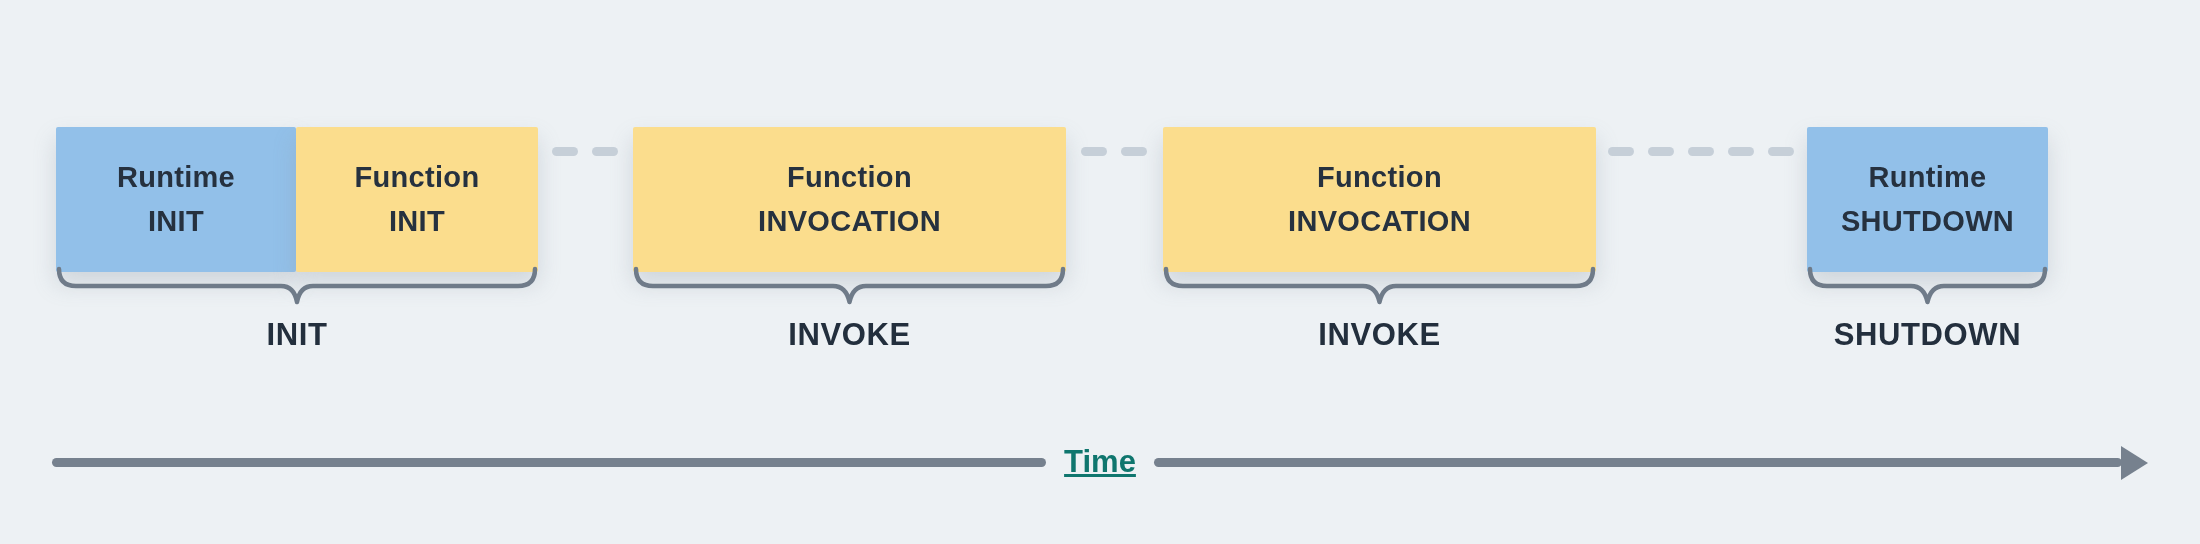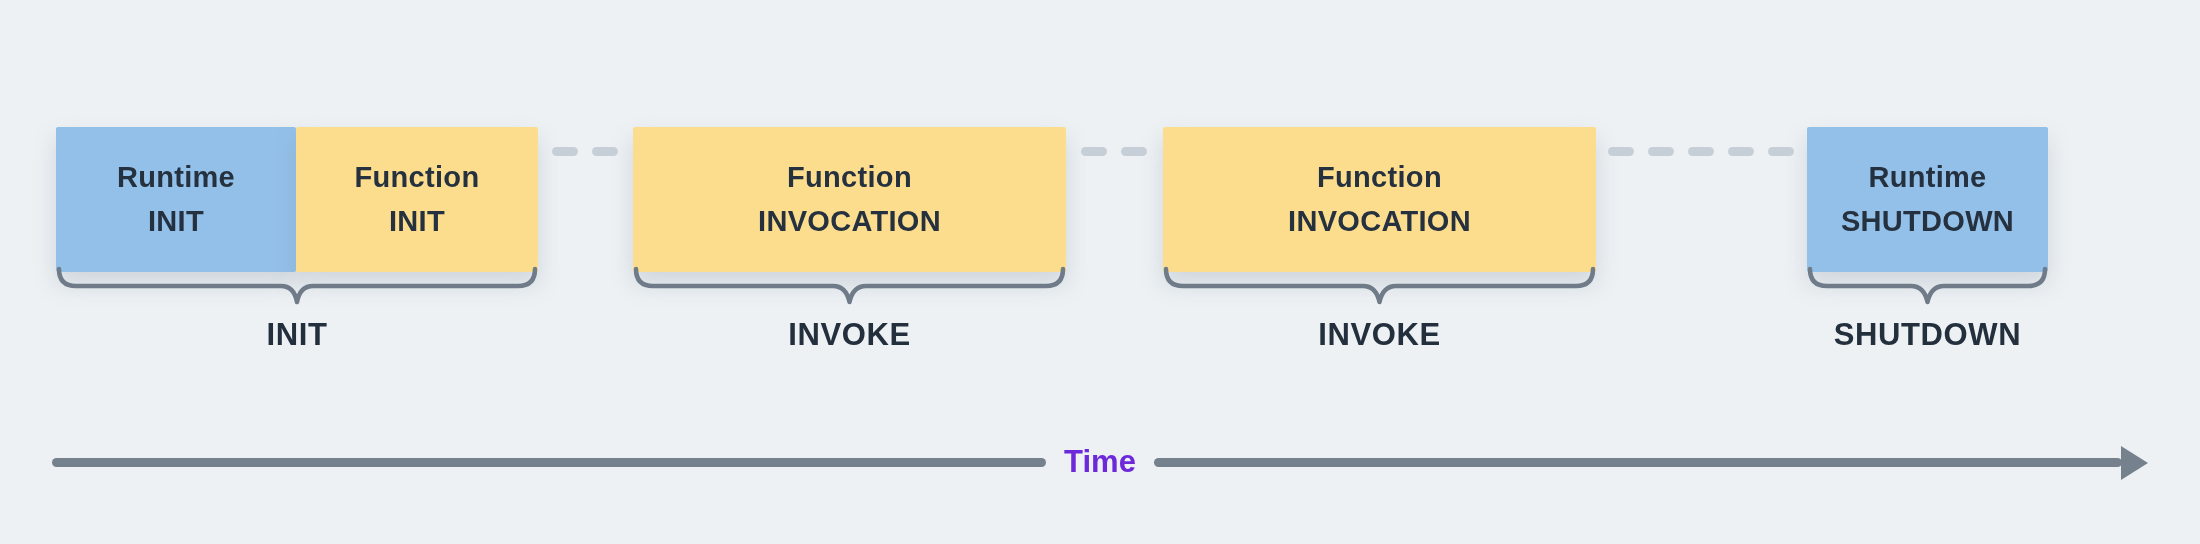--- a/index.html
+++ b/index.html
@@ -89,21 +89,22 @@
     background: #76818e;
   }
   .time-label {
     position: absolute;
     top: 444px;
     left: 1046px;
     width: 108px;
     text-align: center;
     font-size: 31px;
     font-weight: 700;
-    color: #6d28d9;
+    color: #0f766e;
+    text-decoration: underline;
   }
   .arrow-head {
     position: absolute;
     top: 446px;
     left: 2121px;
     width: 0;
     height: 0;
     border-top: 17px solid transparent;
     border-bottom: 17px solid transparent;
     border-left: 27px solid #76818e;

